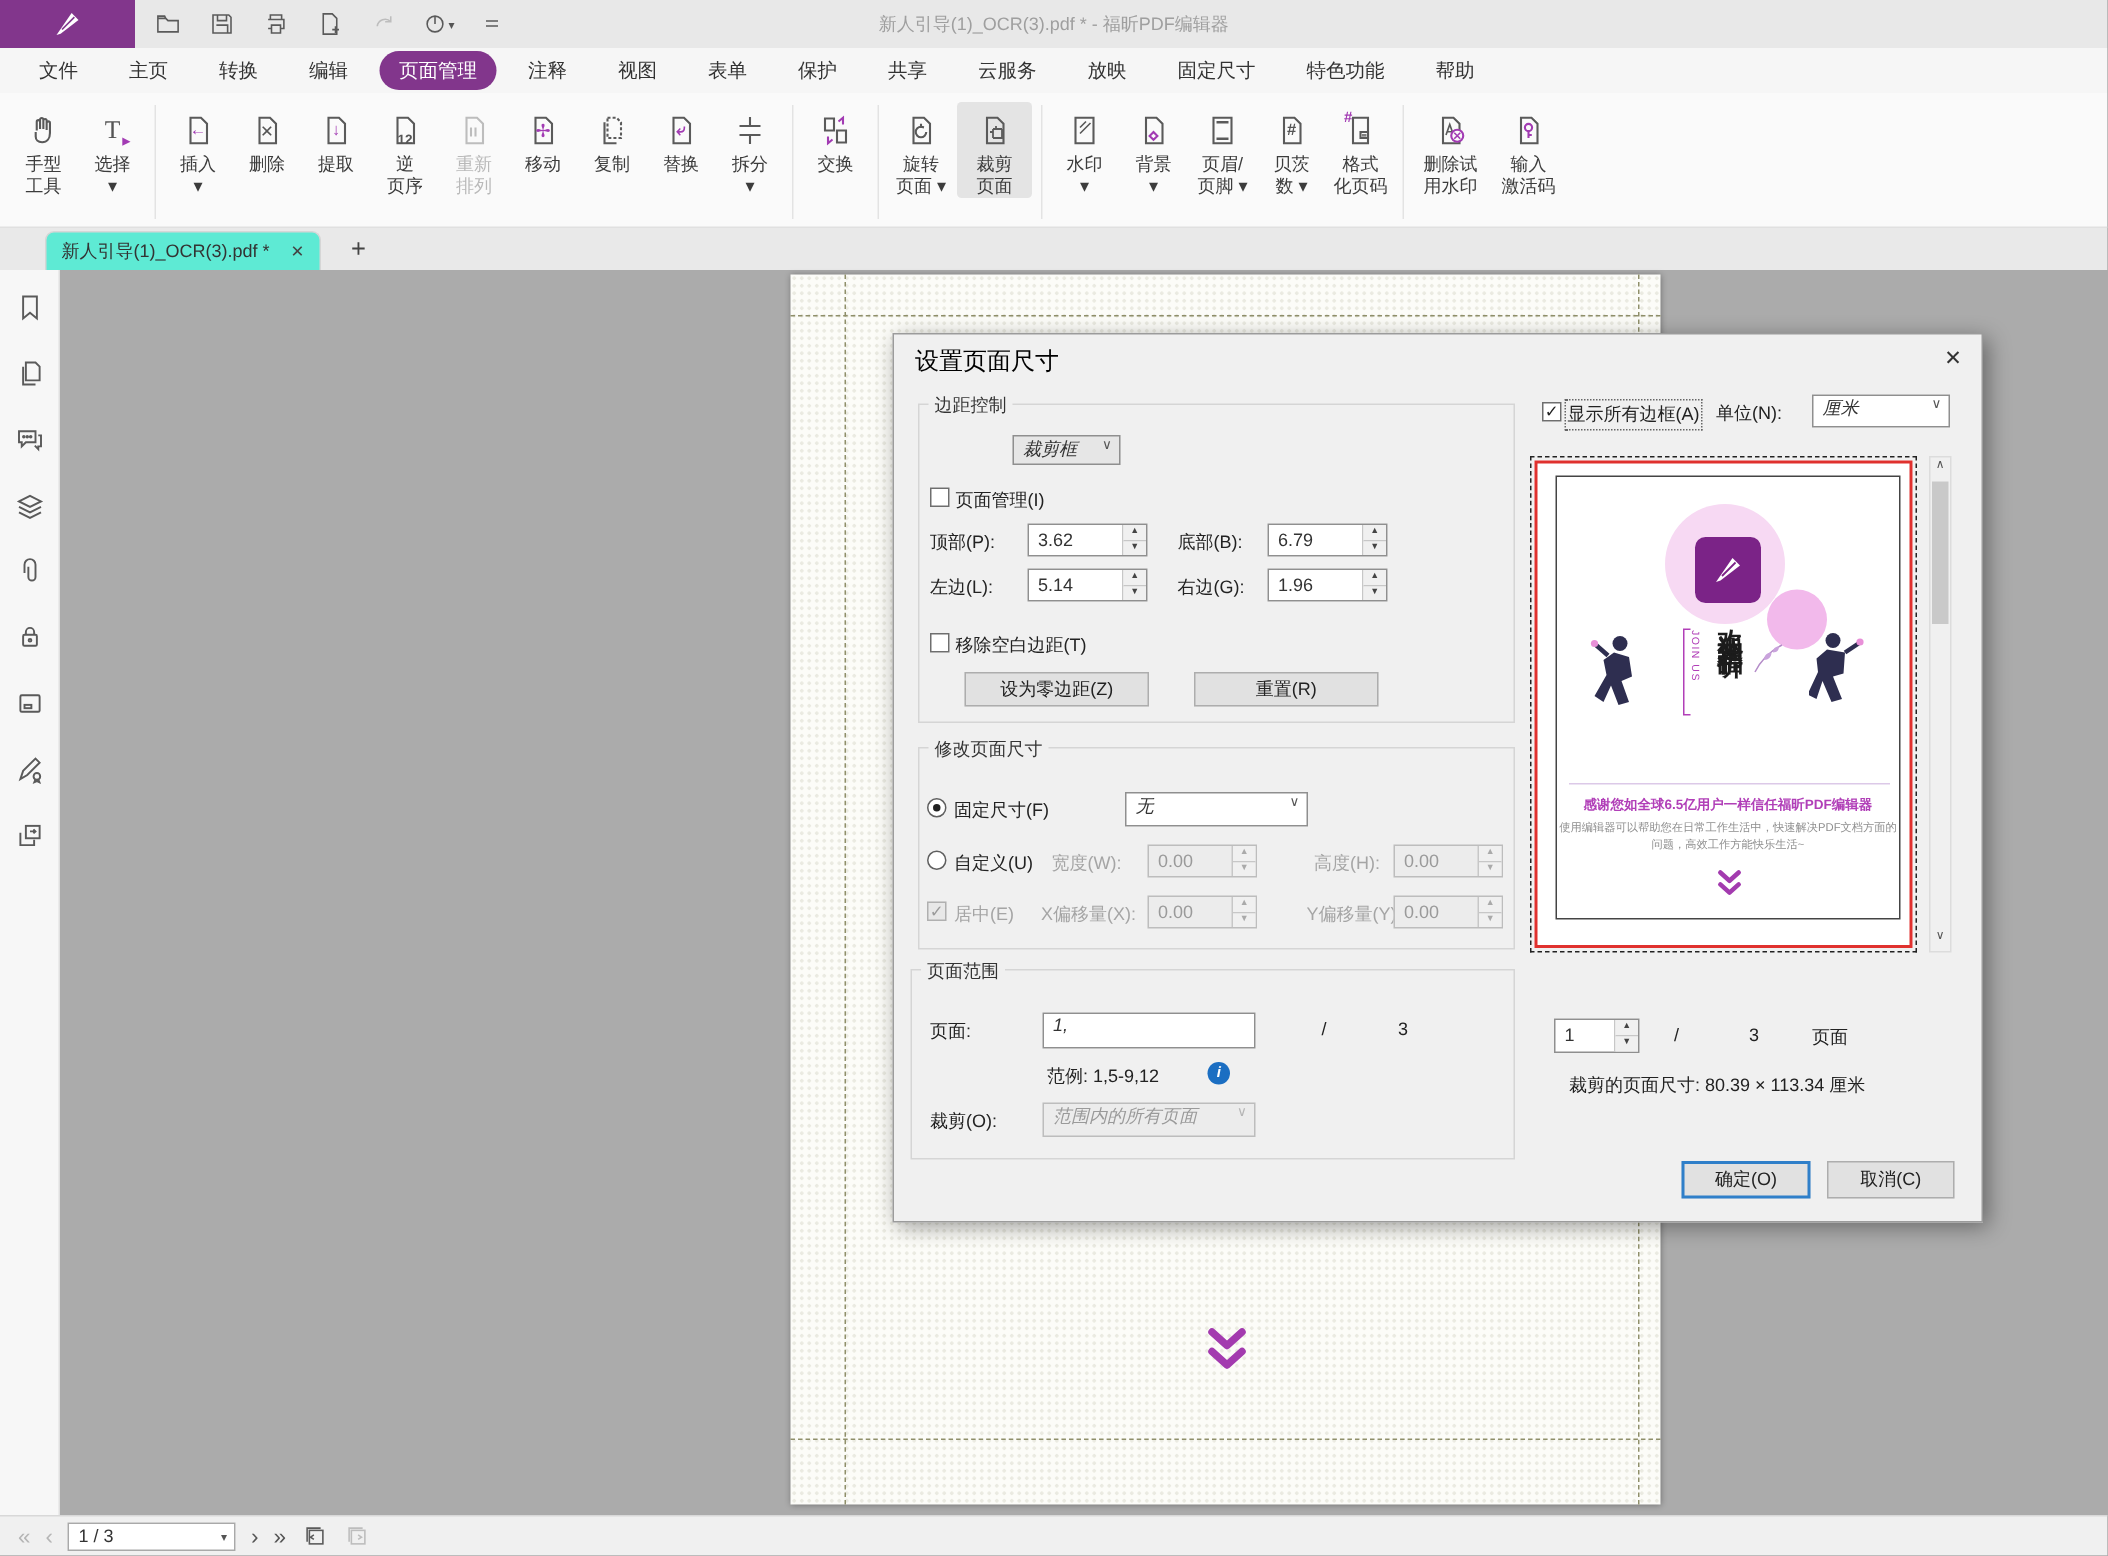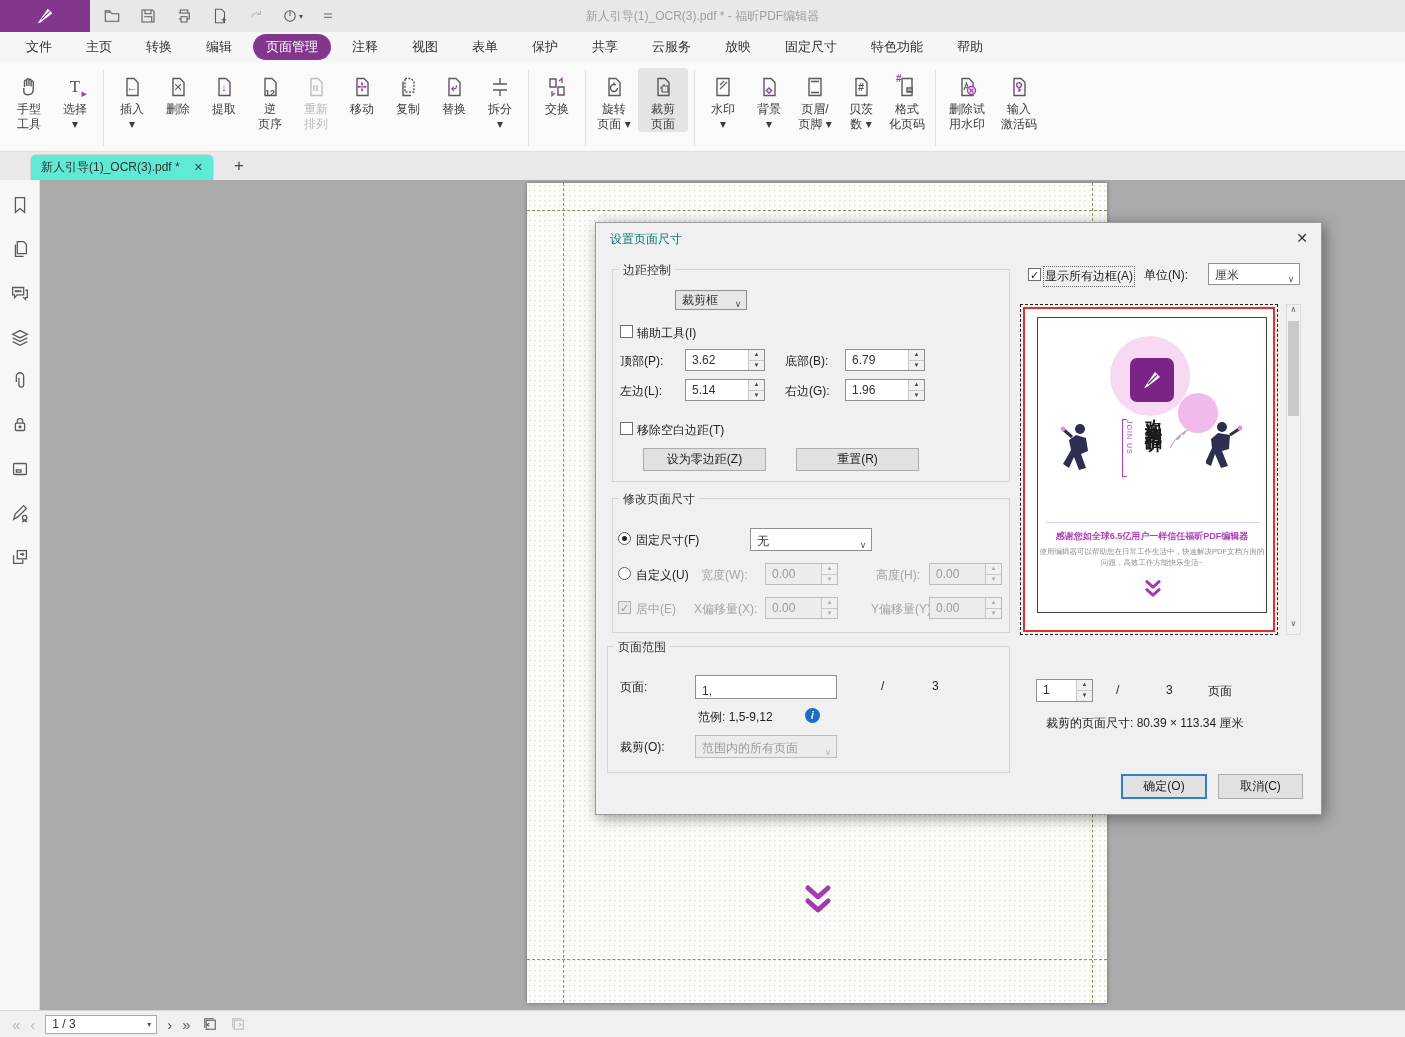--- a/index.html
+++ b/index.html
@@ -54,30 +54,30 @@
   .dash-v { position:absolute; top:0; bottom:0; width:0; border-left:1px dashed #8f8f6a; }
   .dash-h { position:absolute; left:0; right:0; height:0; border-top:1px dashed #8f8f6a; }
   #pg-frag { position:absolute; left:100px; top:516px; width:9px; height:38px; overflow:hidden;
     color:#B13FB8; font-weight:bold; font-size:30px; }
   #pg-use { position:absolute; left:70px; top:575px; font-size:17px; color:#222; }
   .chev2 { stroke:#A33BAF; stroke-width:5; fill:none; stroke-linecap:round; stroke-linejoin:round; }
 
   
   #dialog { position:absolute; left:555px; top:42px; width:727px; height:593px;
     background:#f0f0f0; border:1px solid #9b9b9b; box-shadow:3px 3px 14px rgba(0,0,0,.4); }
-  #dlg-title { position:absolute; left:14px; top:8px; font-size:12px; color:#0f766e; }
+  #dlg-title { position:absolute; left:14px; top:8px; font-size:16px; color:#000000; }
   #dlg-close { position:absolute; right:10px; top:6px; width:18px; height:18px; text-align:center;
     line-height:18px; font-size:14px; color:#333; }
   .group { position:absolute; border:1px solid #d5d5d5; }
   .gtitle { position:absolute; top:-8px; left:6px; background:#f0f0f0; padding:0 4px; font-size:12px; color:#333; }
   .lbl { position:absolute; font-size:12px; color:#222; white-space:nowrap; }
   .lbl.dis { color:#a5a5a5; }
 
   .combo { position:absolute; background:#fff; border:1px solid #8f8f8f; display:flex;
-    align-items:flex-end; font-size:12px; }
+    align-items:flex-start; font-size:12px;font-style:italic; }
   .combo .cv { flex:1; padding-left:6px; white-space:nowrap; overflow:hidden; }
   .combo .ca { width:16px; text-align:center; color:#555; font-size:9px; }
   .combo.gray { background:#e6e6e6; }
   .combo.dis { background:#ececec; border-color:#bdbdbd; color:#9a9a9a; }
   .combo.dis .ca { color:#b5b5b5; }
 
   .spin { position:absolute; background:#fff; border:1px solid #8f8f8f; display:flex; font-size:12px; }
   .spin .sv { flex:1; padding:3px 0 4px 6px; }
   .spin .sbtns { width:16px; border-left:1px solid #c7c7c7; display:flex; flex-direction:column; }
   .spin .sb { flex:1; background:#f0f0f0; font-size:6px; line-height:9px; text-align:center; color:#444; }
@@ -499,21 +499,21 @@
           <span class="ca">∨</span>
       </div>
 
       <div class="group" style="left:16px;top:46px;width:398px;height:213px">
         <span class="gtitle">边距控制</span>
         <div class="combo gray" style="left:62px;top:20px;width:72px;height:20px">
           <span class="cv">裁剪框</span>
             <span class="ca">∨</span>
         </div>
         <span class="cb" style="left:7px;top:55px"></span>
-        <span class="lbl" style="left:24px;top:55px">辅助工具(I)</span>
+        <span class="lbl" style="left:24px;top:55px">页面管理(I)</span>
         <span class="lbl" style="left:7px;top:83px">顶部(P):</span>
         <div class="spin" style="left:72px;top:79px;width:80px;height:22px">
           <span class="sv">3.62</span>
           <span class="sbtns">
               <span class="sb">▲</span>
               <span class="sb">▼</span>
             </span>
         </div>
         <span class="lbl" style="left:172px;top:83px">底部(B):</span>
         <div class="spin" style="left:232px;top:79px;width:80px;height:22px">

